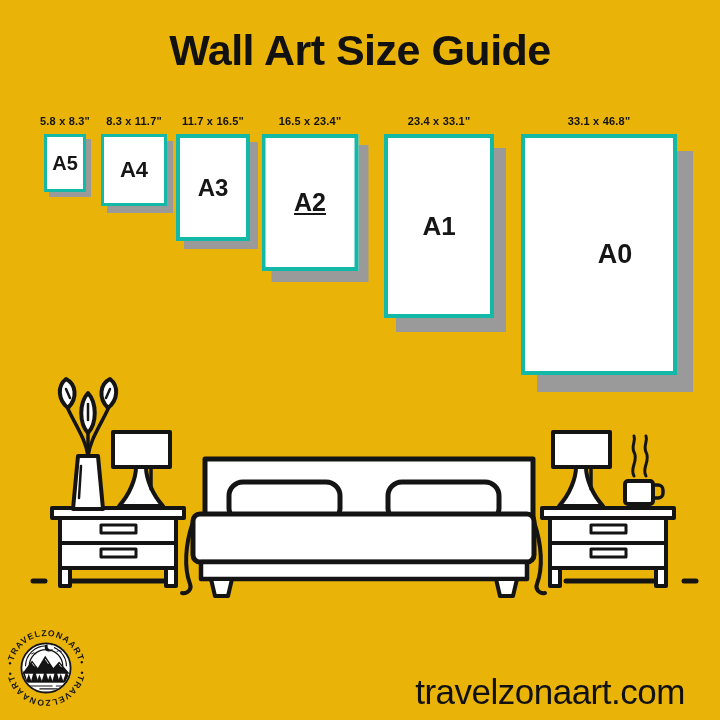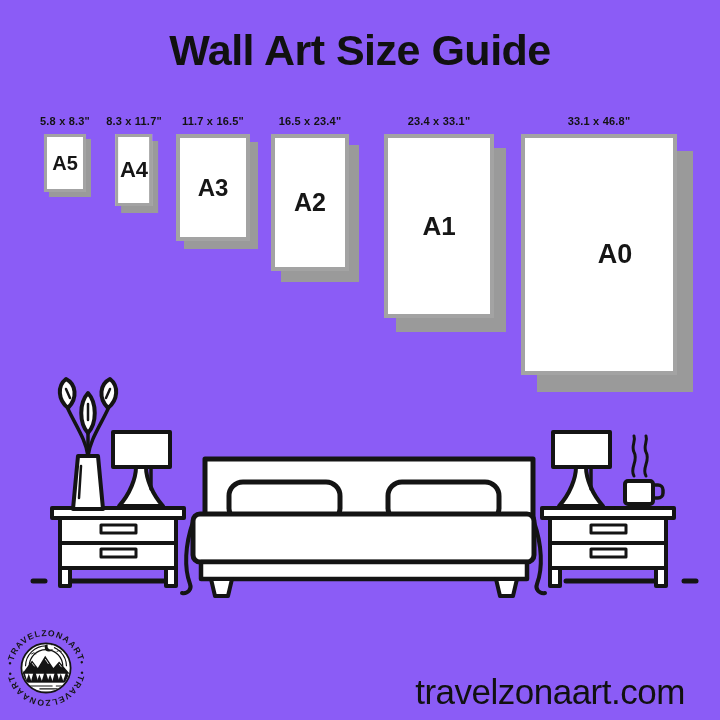--- a/index.html
+++ b/index.html
@@ -1,42 +1,42 @@
 <!DOCTYPE html>
 <html><head>
 <meta charset="utf-8">
 <style>
   html,body{margin:0;padding:0;background:#ffffff;}
   .stage{
-    position:relative;width:720px;height:720px;background:#8b5cf6;overflow:hidden;
+    position:relative;width:720px;height:720px;background:#eab308;overflow:hidden;
     font-family:"Liberation Sans", sans-serif;color:#141414;
   }
   
   .page-title{
     position:absolute;top:26px;left:0;width:720px;text-align:center;
     font-size:43px;font-weight:bold;letter-spacing:-0.5px;color:#111111;
   }
   
   .frame-wrap{
     position:absolute;top:114px;transform:translateX(-50%);
     display:flex;flex-direction:column;align-items:center;
   }
   .frame-dim{
     font-size:11px;font-weight:bold;white-space:nowrap;letter-spacing:0.2px;
     height:14px;line-height:14px;margin-bottom:6px;color:#121212;
   }
   .frame-box{
-    background:#ffffff;border:3px solid #a3a3a3;box-sizing:border-box;
+    background:#ffffff;border:3px solid #14b8a6;box-sizing:border-box;
     display:flex;align-items:center;justify-content:center;
     font-weight:bold;color:#161616;
   }
   .f-a5 .frame-box{width:42px;height:58px;font-size:20px;box-shadow:5px 5px 0 #9a9a9a;}
-  .f-a4 .frame-box{width:37px;height:72px;font-size:22px;box-shadow:6px 7px 0 #9a9a9a;}
+  .f-a4 .frame-box{width:66px;height:72px;font-size:22px;box-shadow:6px 7px 0 #9a9a9a;}
   .f-a3 .frame-box{width:74px;height:107px;font-size:24px;border-width:4px;box-shadow:8px 8px 0 #9a9a9a;}
-  .f-a2 .frame-box{width:78px;height:137px;font-size:25px;border-width:4px;box-shadow:10px 11px 0 #9a9a9a;}
+  .f-a2 .frame-box{width:97px;height:137px;font-size:25px;border-width:4px;box-shadow:10px 11px 0 #9a9a9a;text-decoration:underline;}
   .f-a1 .frame-box{width:110px;height:184px;font-size:26px;border-width:4px;box-shadow:12px 14px 0 #9a9a9a;}
   .f-a0 .frame-box{width:156px;height:241px;font-size:27px;border-width:4px;box-shadow:16px 17px 0 #9a9a9a;padding-left:32px;}
   .f-a5{left:65px;}  .f-a4{left:134px;} .f-a3{left:213px;}
   .f-a2{left:310px;} .f-a1{left:439px;} .f-a0{left:599px;}
   
   .scene{position:absolute;left:0;top:0;width:720px;height:720px;}
   
   .logo{position:absolute;left:5px;top:627px;width:82px;height:82px;}
   .logo text{font-family:"Liberation Sans", sans-serif;font-weight:bold;}
   

